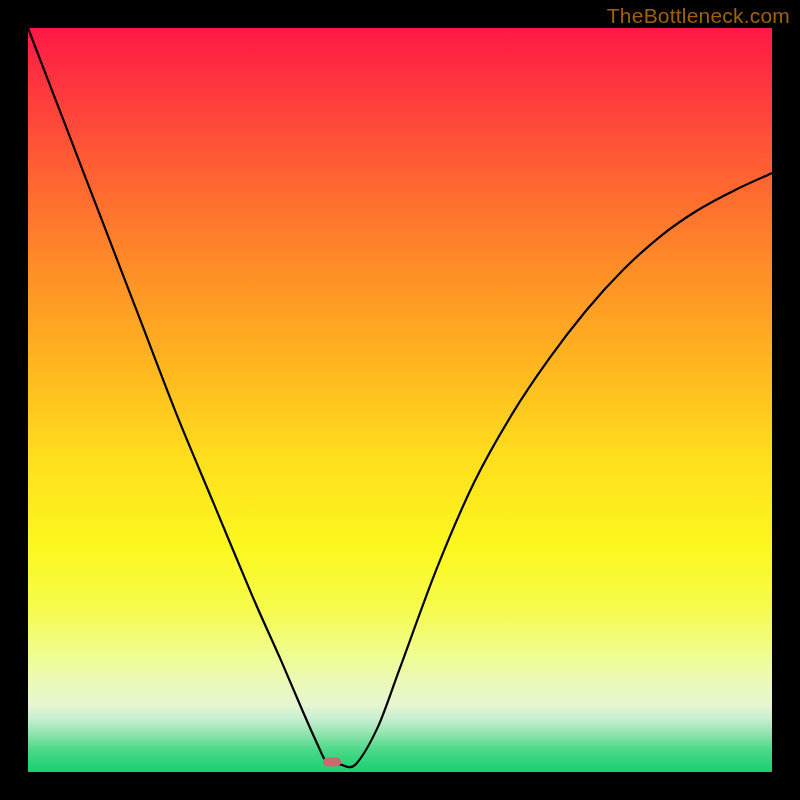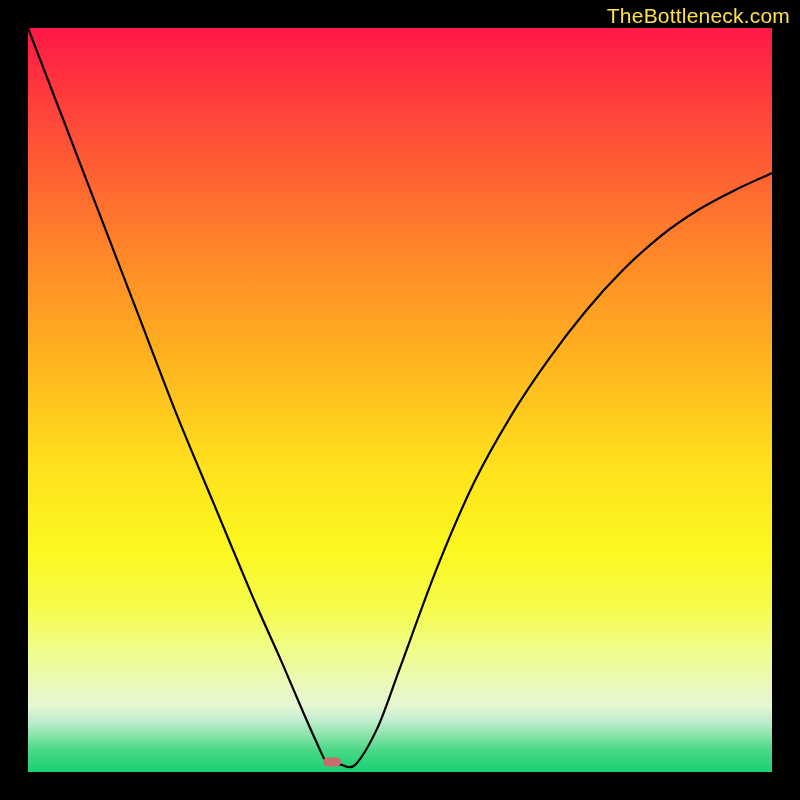--- a/index.html
+++ b/index.html
@@ -32,21 +32,21 @@
       #c4eed0 93%,
       #8be3ab 95%,
       #4bd988 97%,
       #18d070 100%
     );
   }
   .watermark {
     position: absolute;
     top: 4px;
     right: 10px;
-    color: #fde047;
+    color: #a16207;
     font-size: 21px;
     letter-spacing: 0.2px;
     font-weight: 500;
     margin-left: 8px;
   }
   .marker {
     position: absolute;
     width: 18px;
     height: 9px;
     border-radius: 4.5px;

